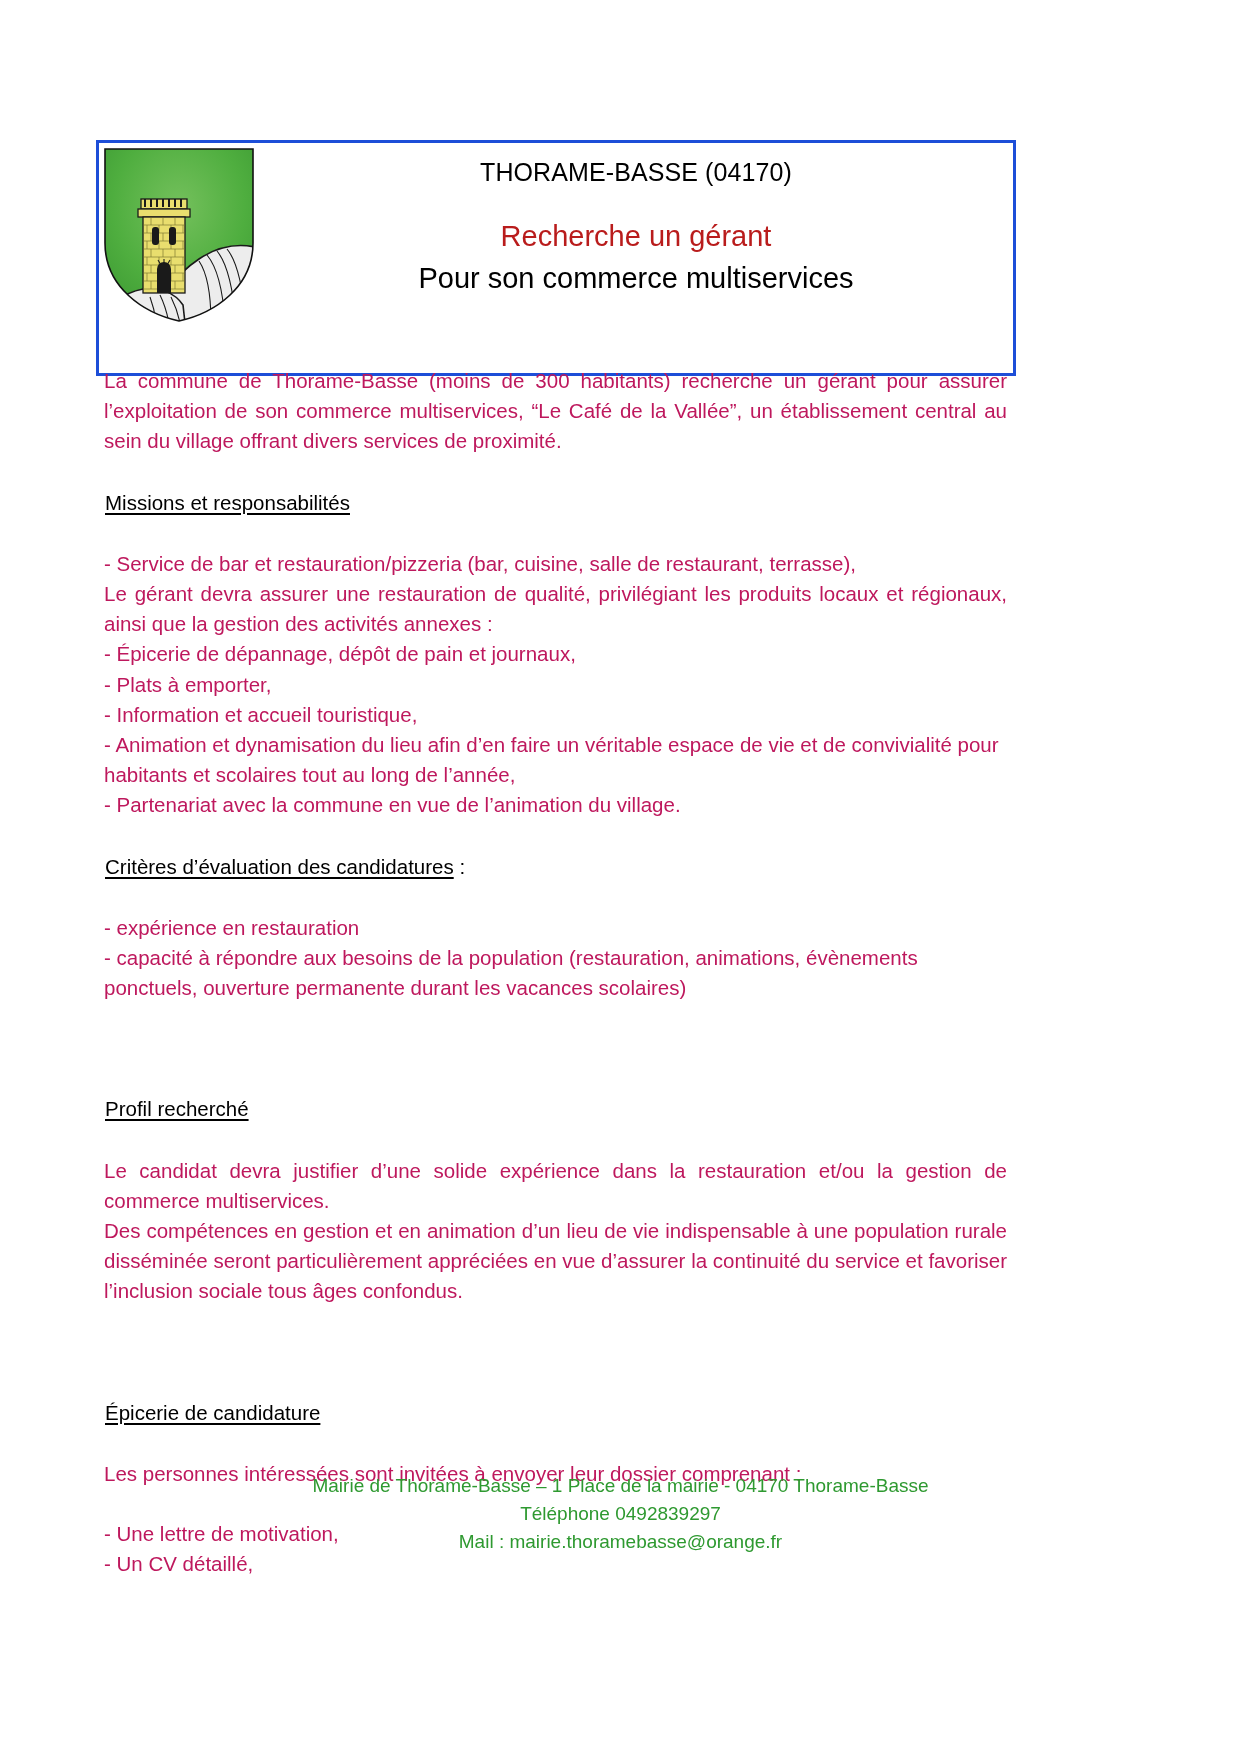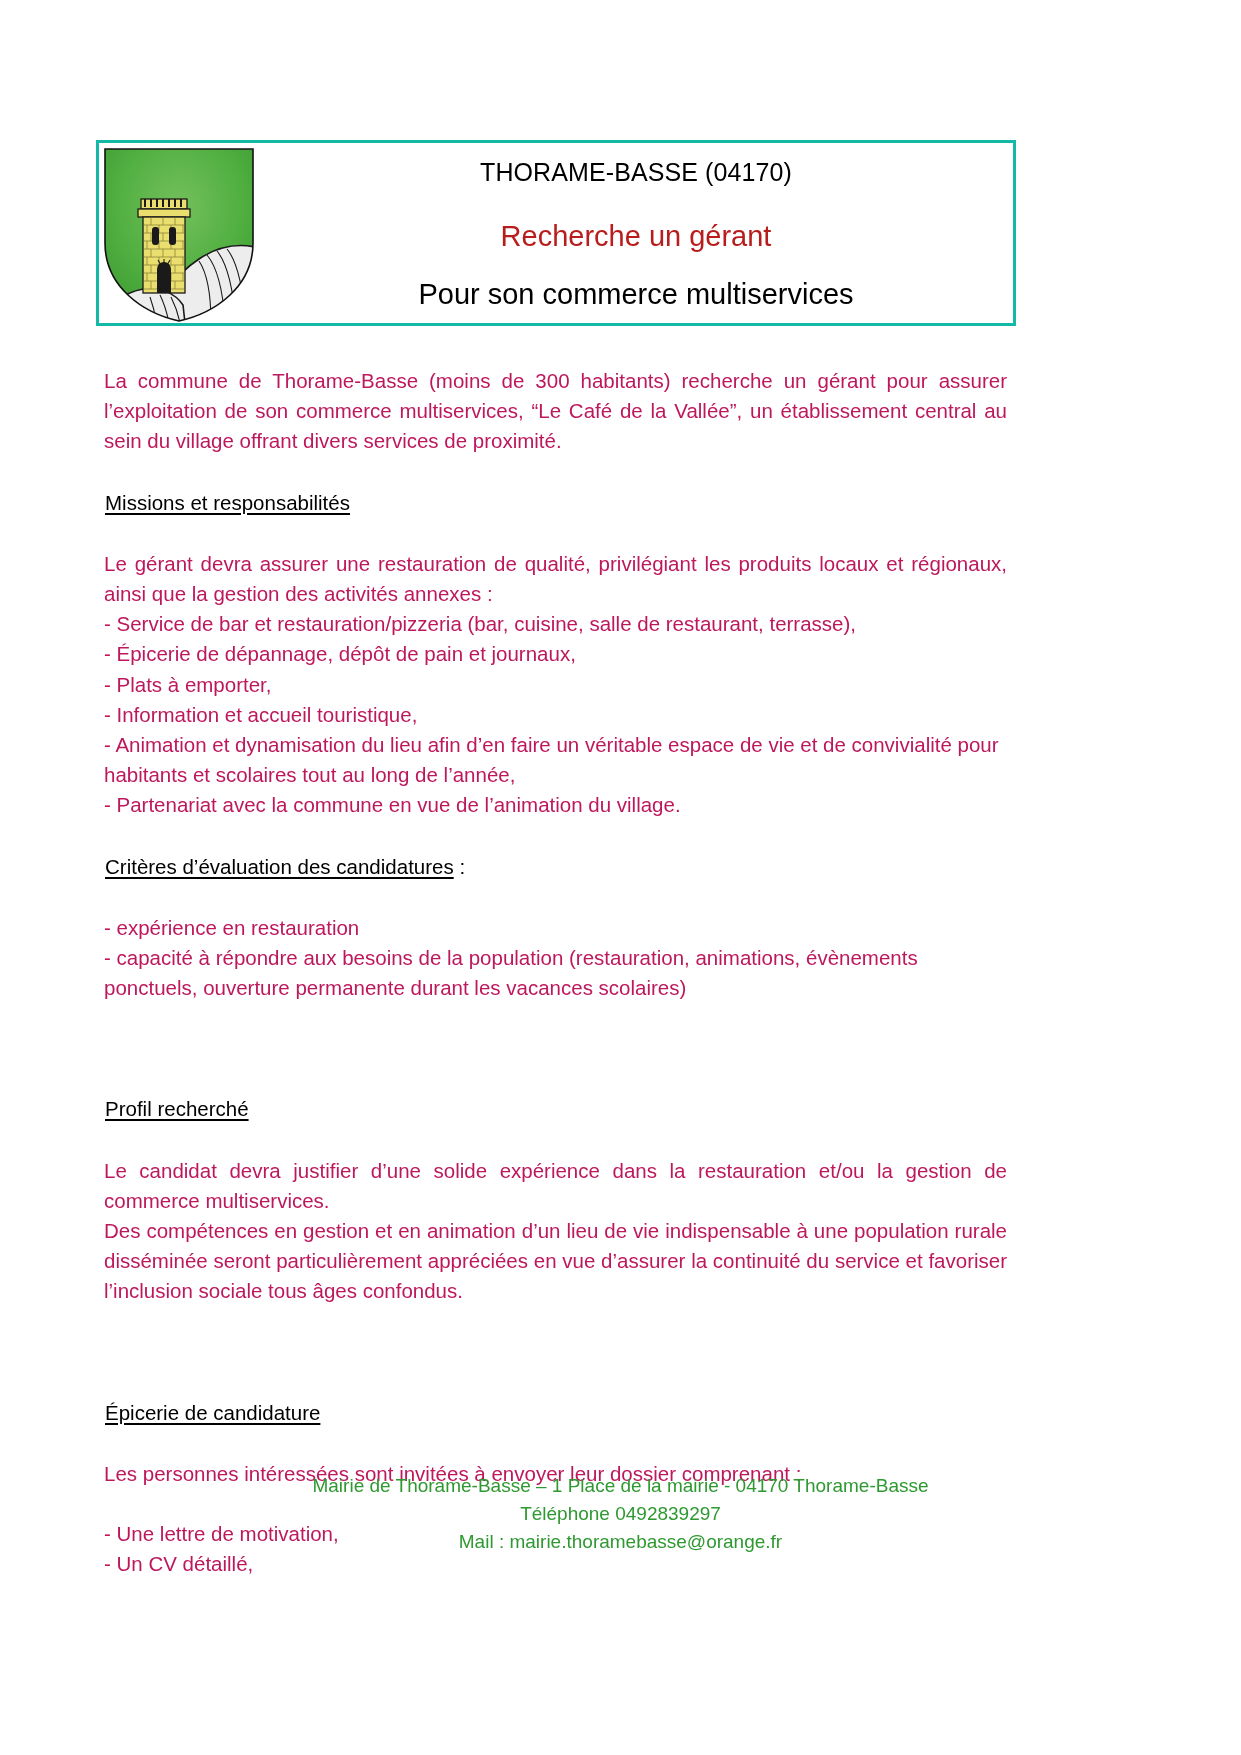--- a/index.html
+++ b/index.html
@@ -19,22 +19,22 @@
     box-sizing: border-box;
     overflow: hidden;
   }
 
   
   .header-box {
     position: absolute;
     left: 96px;
     top: 140px;
     width: 920px;
-    height: 186px;
-    border: 3px solid #14b8a6;
+    height: 236px;
+    border: 3px solid #1d4ed8;
     box-sizing: border-box;
     display: flex;
     align-items: stretch;
   }
   .crest-wrap {
     width: 160px;
     flex: 0 0 160px;
     display: flex;
     align-items: flex-start;
     justify-content: center;
@@ -67,21 +67,21 @@
     font-size: 29px;
     line-height: 1.30;
     color: #b91c1c;
     white-space: nowrap;
   }
   .header-sub-2 {
     font-size: 29px;
     line-height: 1.30;
     color: #000;
     white-space: nowrap;
-    margin-top: 20px;
+    margin-top: 4px;
   }
 
   
   .body-area {
     position: absolute;
     left: 104px;
     top: 366px;
     width: 903px;
   }
   p.para {
@@ -244,22 +244,22 @@
   <div class="body-area">
 
     <p class="para just">La commune de Thorame-Basse (moins de 300 habitants) recherche un gérant pour assurer l’exploitation de son commerce multiservices, “Le Café de la Vallée”, un établissement central au sein du village offrant divers services de proximité.</p>
 
     <div class="gap-m"></div>
 
     <p class="section-head"><span class="u">Missions et responsabilités</span></p>
 
     <div class="gap-m"></div>
 
+    <p class="para">- Service de bar et restauration/pizzeria (bar, cuisine, salle de restaurant, terrasse),</p>
     <p class="para just">Le gérant devra assurer une restauration de qualité, privilégiant les produits locaux et régionaux, ainsi que la gestion des activités annexes :</p>
-    <p class="para">- Service de bar et restauration/pizzeria (bar, cuisine, salle de restaurant, terrasse),</p>
     <p class="para">- Épicerie de dépannage, dépôt de pain et journaux,</p>
     <p class="para">- Plats à emporter,</p>
     <p class="para">- Information et accueil touristique,</p>
     <p class="para">- Animation et dynamisation du lieu afin d’en faire un véritable espace de vie et de convivialité pour habitants et scolaires tout au long de l’année,</p>
     <p class="para">- Partenariat avec la commune en vue de l’animation du village.</p>
 
     <div class="gap-m"></div>
 
     <p class="section-head"><span class="u">Critères d’évaluation des candidatures</span><span> :</span></p>
 

